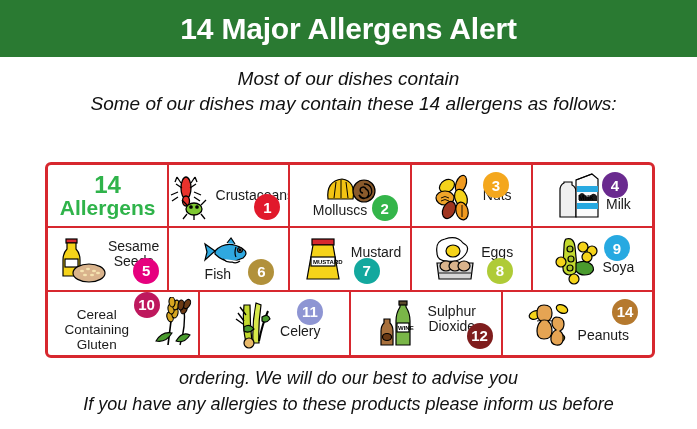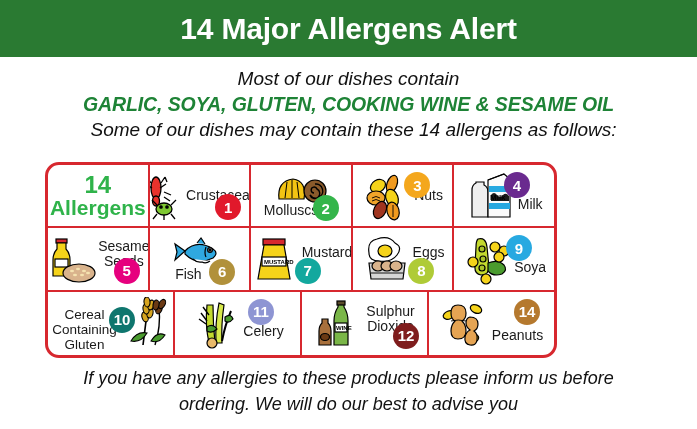--- a/index.html
+++ b/index.html
@@ -58,24 +58,24 @@
     color: #111111;
     line-height: 1.34;
     padding-left: 10px;
   }
 
   
   .grid-wrap {
     position: absolute;
     left: 45px;
     top: 162px;
-    width: 512px;
+    width: 610px;
     height: 196px;
     border: 3px solid #d7282f;
-    border-radius: 14px;
+    border-radius: 6px;
     box-sizing: border-box;
     background: #ffffff;
   }
   .grid-row {
     display: flex;
     height: 33.3333%;
     box-sizing: border-box;
     border-bottom: 2px solid #d7282f;
   }
   .grid-row:last-child { border-bottom: none; }
@@ -175,21 +175,20 @@
 </style>
 </head>
 <body>
 
 <div class="header-band">
   <div class="header-title">14 Major Allergens Alert</div>
 </div>
 
 <div class="intro">
   <div class="intro-line-1">Most of our dishes contain</div>
-  <div class="intro-line-2">GARLIC, SOYA, GLUTEN, COOKING WINE &amp; SESAME OIL</div>
   <div class="intro-line-3">Some of our dishes may contain these 14 allergens as follows:</div>
 </div>
 
 <div class="grid-wrap">
 
   <div class="grid-row">
 
     <div class="cell">
       <div class="cell-inner title-cell">
         <div class="title-num">14</div>
@@ -412,21 +411,21 @@
                 <ellipse cx="35" cy="8" rx="3" ry="5" transform="rotate(8 35 8)"></ellipse>
               </g>
               <path d="M10 44 Q16 34 26 36 Q20 46 10 44 Z" fill="#4a9b2e"></path>
               <path d="M30 44 Q36 34 44 38 Q38 47 30 44 Z" fill="#4a9b2e"></path>
             </g>
           </svg>
         </span>
         <span class="cell-label" style="font-size:13.5px;margin-top:14px">Cereal
 Containing Gluten</span>
       </div>
-      <span class="badge b-tl" style="background:#0f766e;left:auto;right:38px;top:15px">10</span>
+      <span class="badge b-tl" style="background:#be185d;left:auto;right:38px;top:0">10</span>
     </div>
 
     <div class="cell">
       <div class="cell-inner">
         <span class="icon-box">
           <svg viewBox="0 0 50 52">
             <g stroke="#000" stroke-width="1.2">
               <path d="M18 46 Q14 28 16 8 L22 8 Q22 28 24 46 Z" fill="#c3d92e"></path>
               <path d="M25 46 Q24 26 28 6 L33 8 Q30 28 31 46 Z" fill="#d7e84a"></path>
               <path d="M31 44 Q34 28 40 14" fill="none" stroke-width="2"></path>
@@ -478,15 +477,15 @@
           </svg>
         </span>
         <span class="cell-label" style="margin-top:24px">Peanuts</span>
       </div>
       <span class="badge b-tr" style="background:#b5792e;right:14px">14</span>
     </div>
   </div>
 </div>
 
 <div class="footer">
+  <div class="footer-line">ordering. We will do our best to advise you</div>
   <div class="footer-line">If you have any allergies to these products please inform us before</div>
-  <div class="footer-line">ordering. We will do our best to advise you</div>
 </div>
 
 </body></html>

